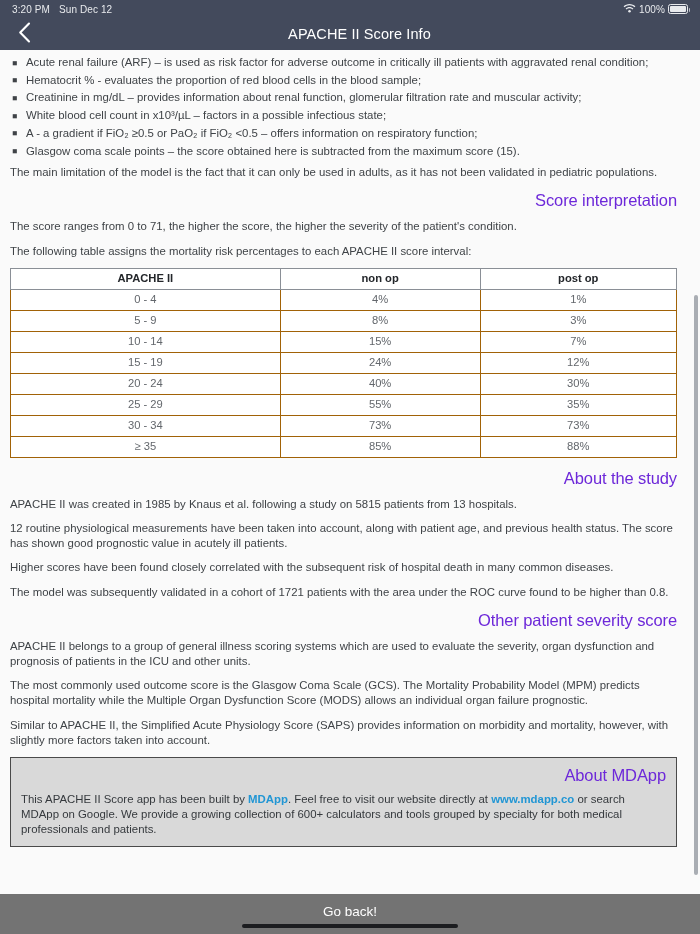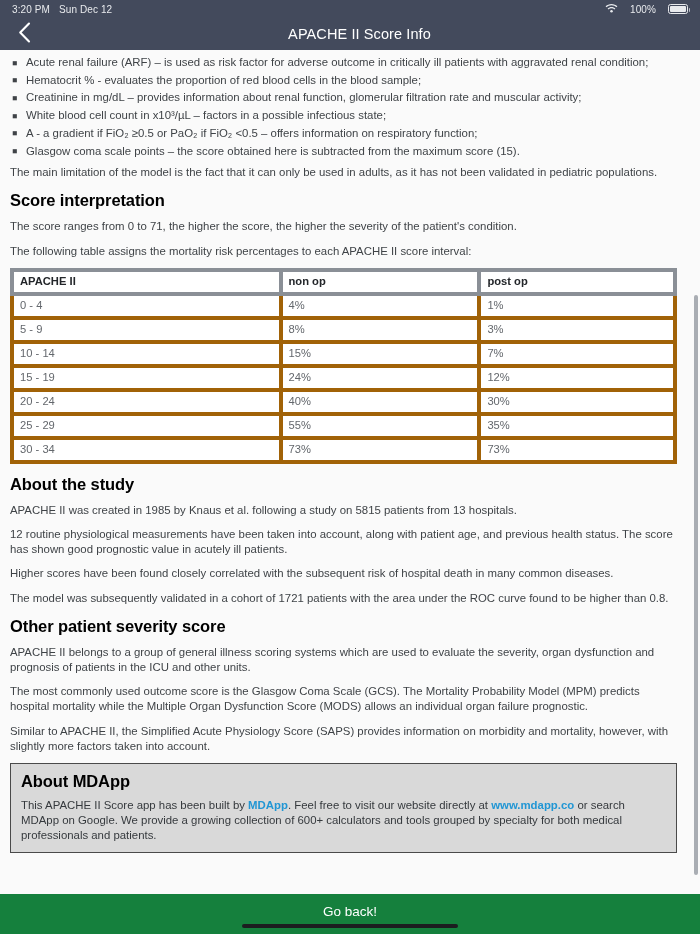--- a/index.html
+++ b/index.html
@@ -23,21 +23,21 @@
     color: #e8eaed;
     display: flex;
     align-items: center;
     justify-content: space-between;
     padding: 0 12px;
     font-size: 10px;
     letter-spacing: 0.1px;
     box-sizing: border-box;
   }
   #status-left { display: flex; align-items: center; gap: 9px; }
-  #status-right { display: flex; align-items: center; gap: 12px; }
+  #status-right { display: flex; align-items: center; gap: 3px; }
   .wifi-icon { display: block; }
   .battery {
     width: 20px; height: 10px;
     border: 1.2px solid #e8eaed;
     border-radius: 2.5px;
     position: relative;
     box-sizing: border-box;
     padding: 1px;
   }
   .battery::after {
@@ -113,39 +113,40 @@
     content: "\25A0";
     position: absolute;
     left: 2px;
     top: -0.5px;
     font-size: 8.5px;
     color: #3f4347;
     line-height: 16px;
   }
   h2.section-title {
     font-size: 16.5px;
-    font-weight: bold;
-    color: #000000;
+    font-weight: normal;
+    color: #6d28d9;
     margin: 11px 0 9px 0;
     letter-spacing: -0.1px;
+    text-align: right;
   }
   .spacer-6 { height: 4px; }
 
   
   table.mortality {
     width: 100%;
     border-collapse: collapse;
     margin: 2px 0 6px 0;
     table-layout: fixed;
   }
   table.mortality th,
   table.mortality td {
-    border: 4px solid #a16207;
+    border: 1px solid #a16207;
     padding: 3.5px 6px;
-    text-align: left;
+    text-align: center;
     font-size: 11.2px;
     line-height: 13px;
     height: 16px;
     box-sizing: border-box;
   }
   table.mortality th {
     font-weight: bold;
     color: #23262a;
     background: #ffffff;
     border-color: #8a8f96;
@@ -189,21 +190,21 @@
     background: #a9adb3;
     border-radius: 2px;
     cursor: pointer;
   }
 
   
   #go-back-bar {
     position: absolute;
     left: 0; right: 0; bottom: 0;
     height: 40px;
-    background: #15803d;
+    background: #737373;
     color: #ffffff;
     display: flex;
     align-items: flex-start;
     justify-content: center;
     cursor: pointer;
   }
   #go-back-label {
     font-size: 13.5px;
     margin-top: 10px;
   }
@@ -312,20 +313,25 @@
       <tr>
         <td>25 - 29</td>
         <td>55%</td>
         <td>35%</td>
       </tr>
       <tr>
         <td>30 - 34</td>
         <td>73%</td>
         <td>73%</td>
       </tr>
+      <tr>
+        <td>≥ 35</td>
+        <td>85%</td>
+        <td>88%</td>
+      </tr>
     </tbody>
   </table>
 
   <h2 class="section-title">About the study</h2>
   <p>APACHE II was created in 1985 by Knaus et al. following a study on 5815 patients from 13 hospitals.</p>
   <p>12 routine physiological measurements have been taken into account, along with patient age, and previous health status. The score has shown good prognostic value in acutely ill patients.</p>
   <p>Higher scores have been found closely correlated with the subsequent risk of hospital death in many common diseases.</p>
   <p>The model was subsequently validated in a cohort of 1721 patients with the area under the ROC curve found to be higher than 0.8.</p>
 
   <h2 class="section-title">Other patient severity score</h2>

